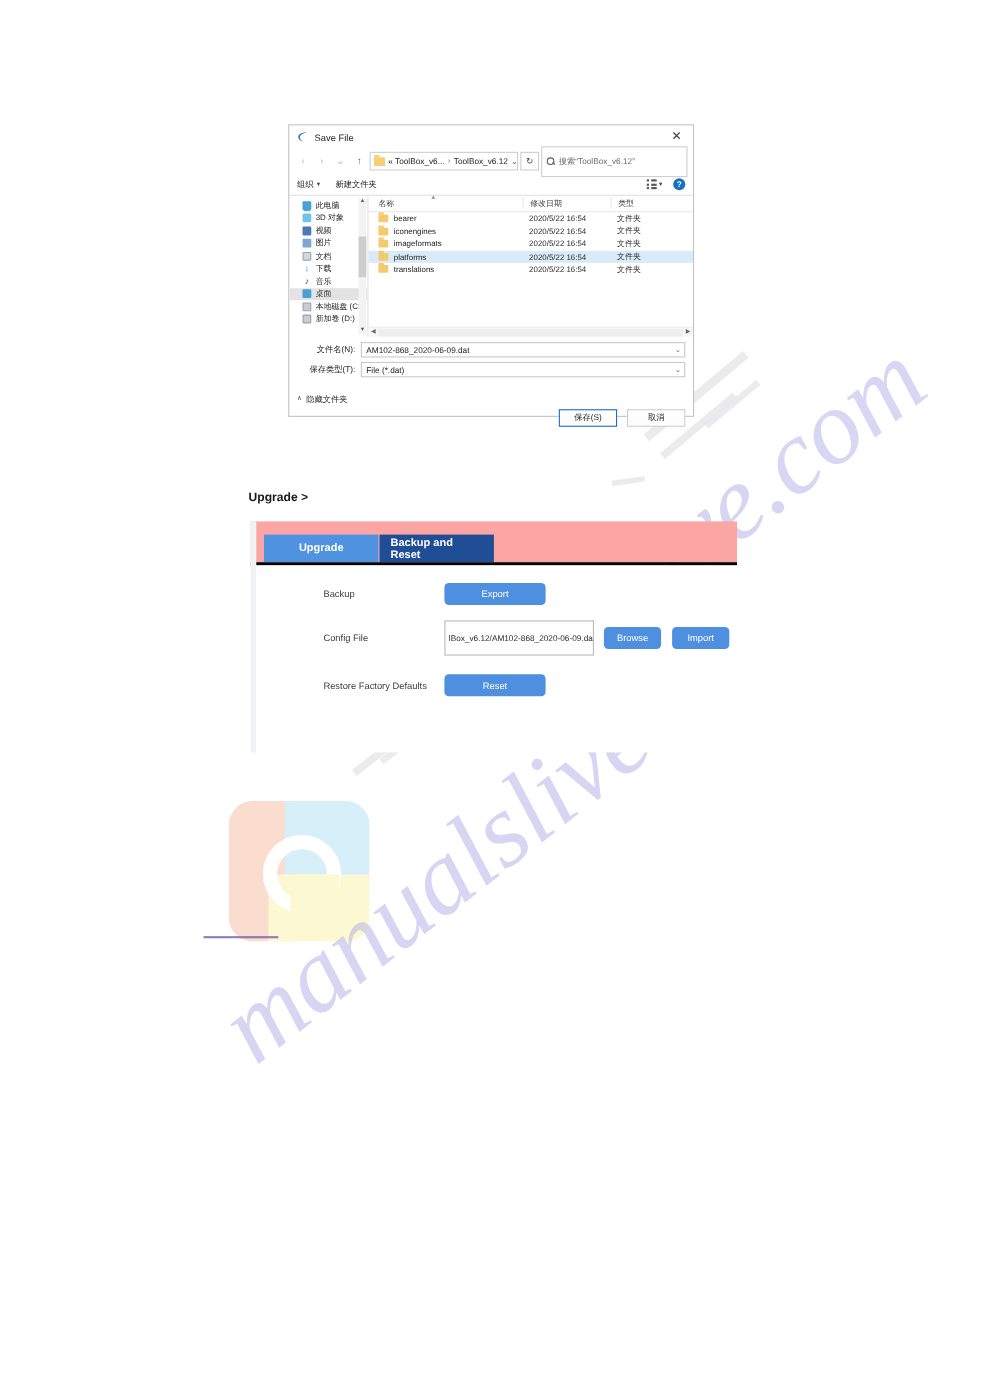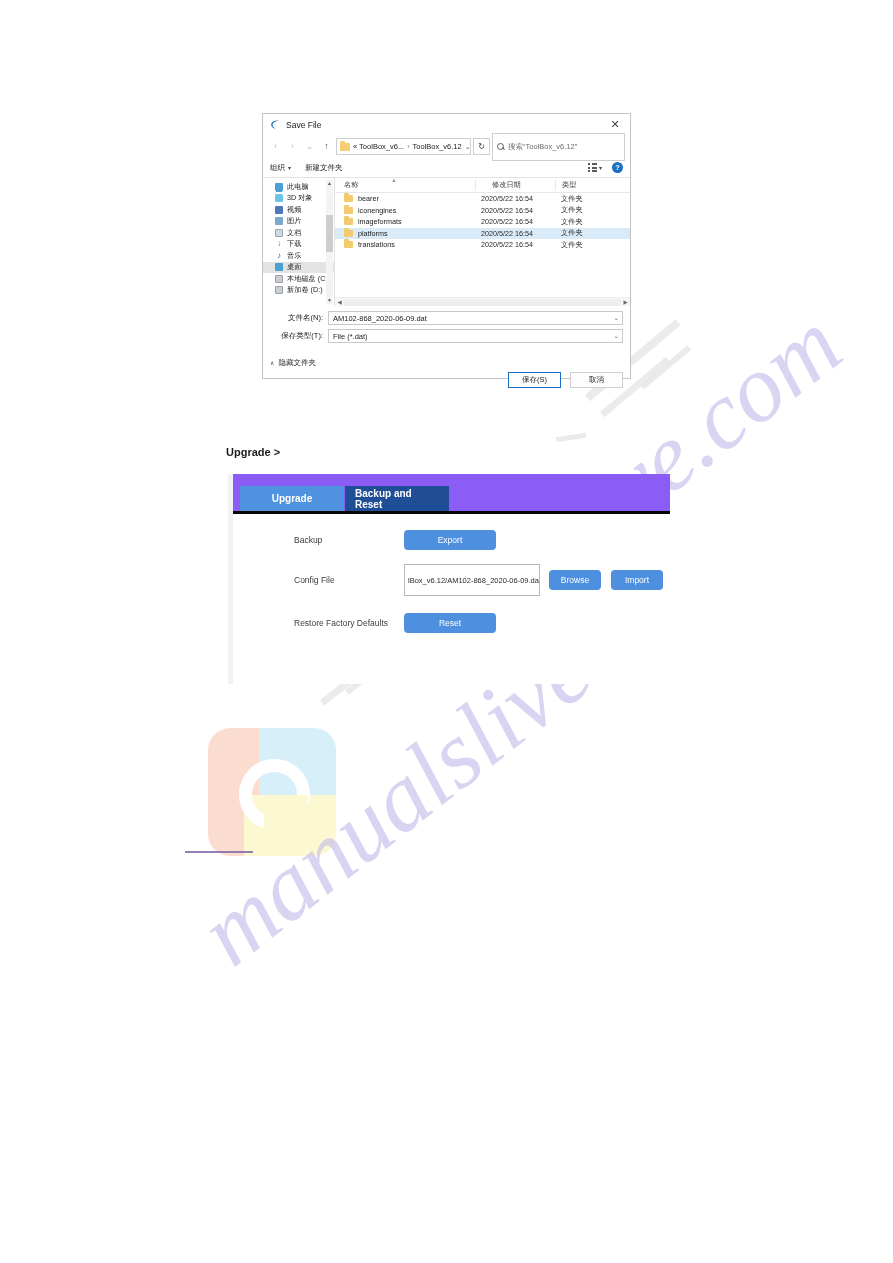--- a/index.html
+++ b/index.html
@@ -228,21 +228,21 @@
 
   .dlg-files { flex: 1; position: relative; }
   .files-head {
     height: 15px; display: flex; align-items: flex-end;
     border-bottom: 1px solid #e8e8e8;
     font-size: 7.2px; color: #3d3d3d;
     padding-bottom: 2px;
     position: relative;
   }
   .fh-name { width: 140px; padding-left: 9px; }
-  .fh-date { width: 80px; border-left: 1px solid #e8e8e8; padding-left: 16px; }
+  .fh-date { width: 80px; border-left: 1px solid #e8e8e8; padding-left: 6px; }
   .fh-type { flex: 1; border-left: 1px solid #e8e8e8; padding-left: 6px; }
   .fh-sortmark {
     position: absolute; left: 56px; top: -1px;
     font-size: 6px; color: #9a9a9a;
   }
   .file-row {
     height: 11.5px; display: flex; align-items: center;
     font-size: 7.2px; color: #1b1b1b;
   }
   .file-row.sel { background: #d9ebf9; }
@@ -307,21 +307,21 @@
   }
   .upg-panel {
     position: absolute;
     left: 228px; top: 474px;
     width: 442px; height: 210px;
     z-index: 8;
   }
   .upg-head {
     position: relative;
     height: 37px;
-    background: #8b5cf6;
+    background: #fca5a5;
     border-left: 4px solid #e9ebef;
   }
   .upg-tabs {
     position: absolute; left: 8px; bottom: 0;
     display: flex; align-items: flex-end;
   }
   .upg-tab {
     height: 25px;
     display: flex; align-items: center; justify-content: center;
     font-size: 10px; font-weight: bold; color: #ffffff;

